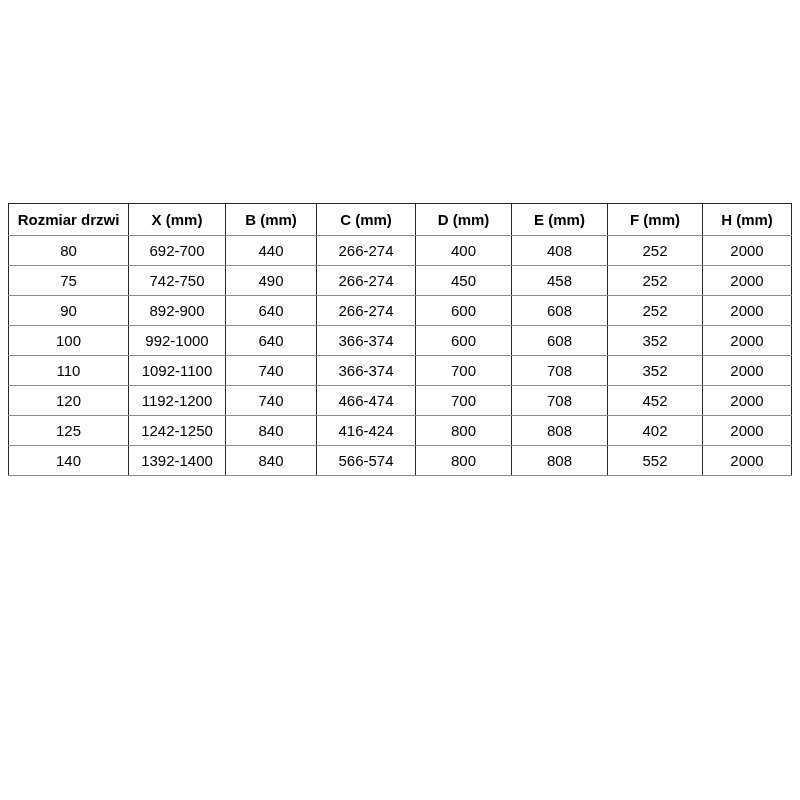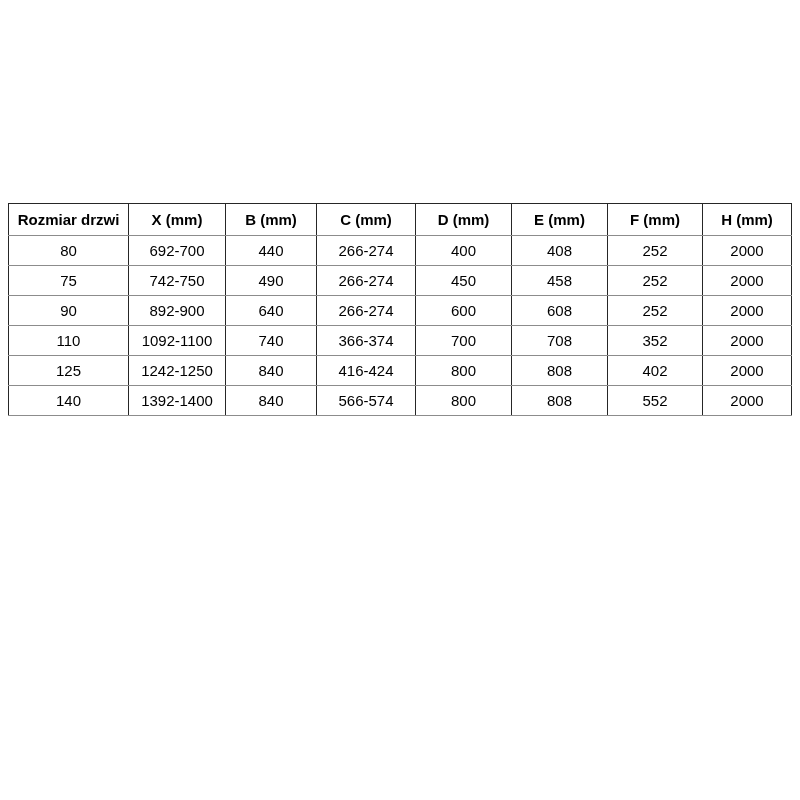--- a/index.html
+++ b/index.html
@@ -124,27 +124,47 @@
             <td>90</td>
             <td>892-900</td>
             <td>640</td>
             <td>266-274</td>
             <td>600</td>
             <td>608</td>
             <td>252</td>
             <td>2000</td>
           </tr>
           <tr>
+            <td>100</td>
+            <td>992-1000</td>
+            <td>640</td>
+            <td>366-374</td>
+            <td>600</td>
+            <td>608</td>
+            <td>352</td>
+            <td>2000</td>
+          </tr>
+          <tr>
             <td>110</td>
             <td>1092-1100</td>
             <td>740</td>
             <td>366-374</td>
             <td>700</td>
             <td>708</td>
             <td>352</td>
+            <td>2000</td>
+          </tr>
+          <tr>
+            <td>120</td>
+            <td>1192-1200</td>
+            <td>740</td>
+            <td>466-474</td>
+            <td>700</td>
+            <td>708</td>
+            <td>452</td>
             <td>2000</td>
           </tr>
           <tr>
             <td>125</td>
             <td>1242-1250</td>
             <td>840</td>
             <td>416-424</td>
             <td>800</td>
             <td>808</td>
             <td>402</td>

